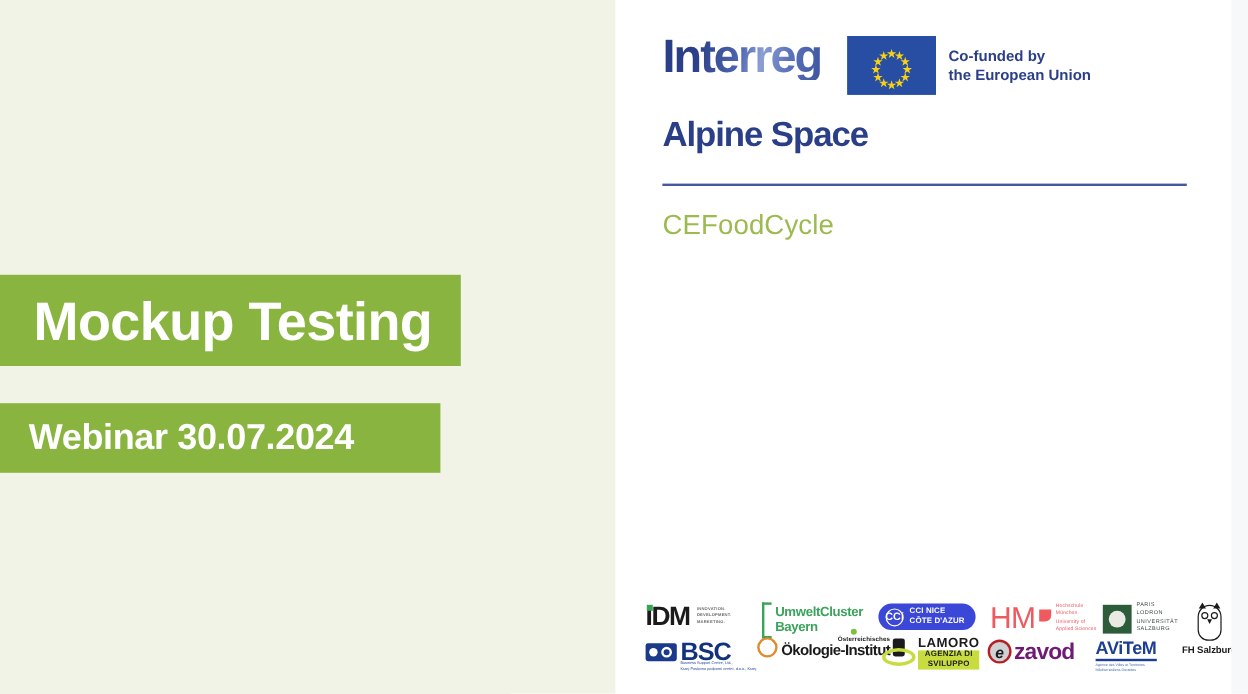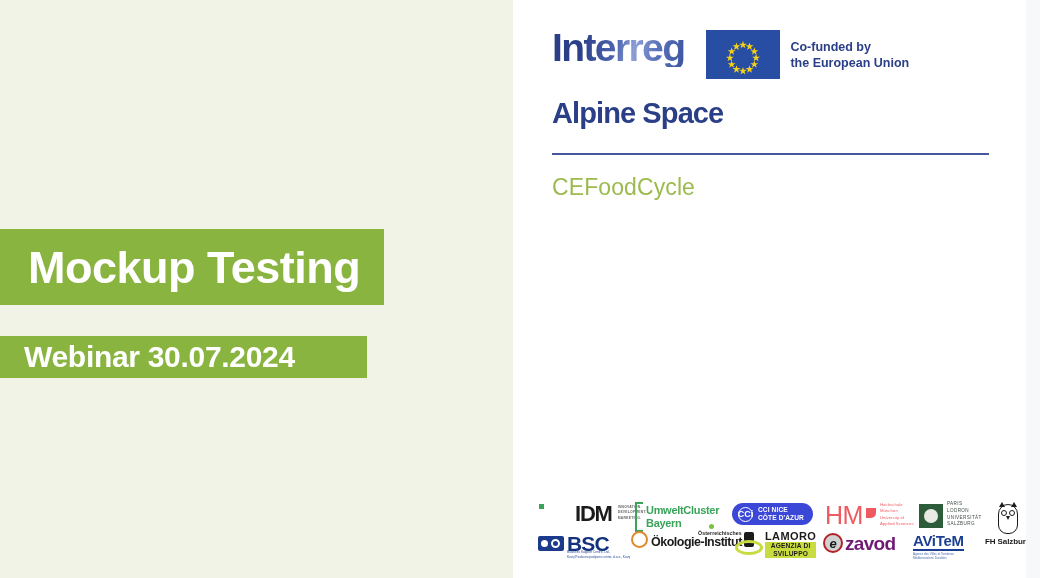--- a/index.html
+++ b/index.html
@@ -49,21 +49,21 @@
     padding-left: 28px;
     white-space: nowrap;
     line-height: 1;
   }
 
   .subtitle-banner {
     position: absolute;
     left: 0;
     top: 336px;
     width: 367px;
-    height: 42px;
+    height: 58px;
     background: #8ab440;
     display: flex;
     align-items: center;
   }
   .subtitle-banner .txt {
     color: #ffffff;
     font-size: 30px;
     font-weight: bold;
     letter-spacing: -0.3px;
     padding-left: 24px;
@@ -166,21 +166,21 @@
 
   .mini {
     font-family: "Liberation Sans", sans-serif;
     line-height: 1.05;
   }
 
   
   .idm-wrap { left: 13px; top: 5px; }
   .idm-mark {
     font-size: 22px; font-weight: bold; color: #1b1b1b;
-    letter-spacing: -1.2px; line-height: 1; margin-left: 37px;
+    letter-spacing: -1.2px; line-height: 1;
   }
   .idm-dot {
     width: 5px; height: 5px; background: #3aa35a;
     position: absolute; left: 1px; top: 1px;
   }
   .idm-lines { margin-left: 6px; }
   .idm-lines div {
     font-size: 3.4px; color: #6a6a6a; letter-spacing: 0.2px;
     white-space: nowrap; margin-bottom: 1.6px; font-weight: bold;
   }

